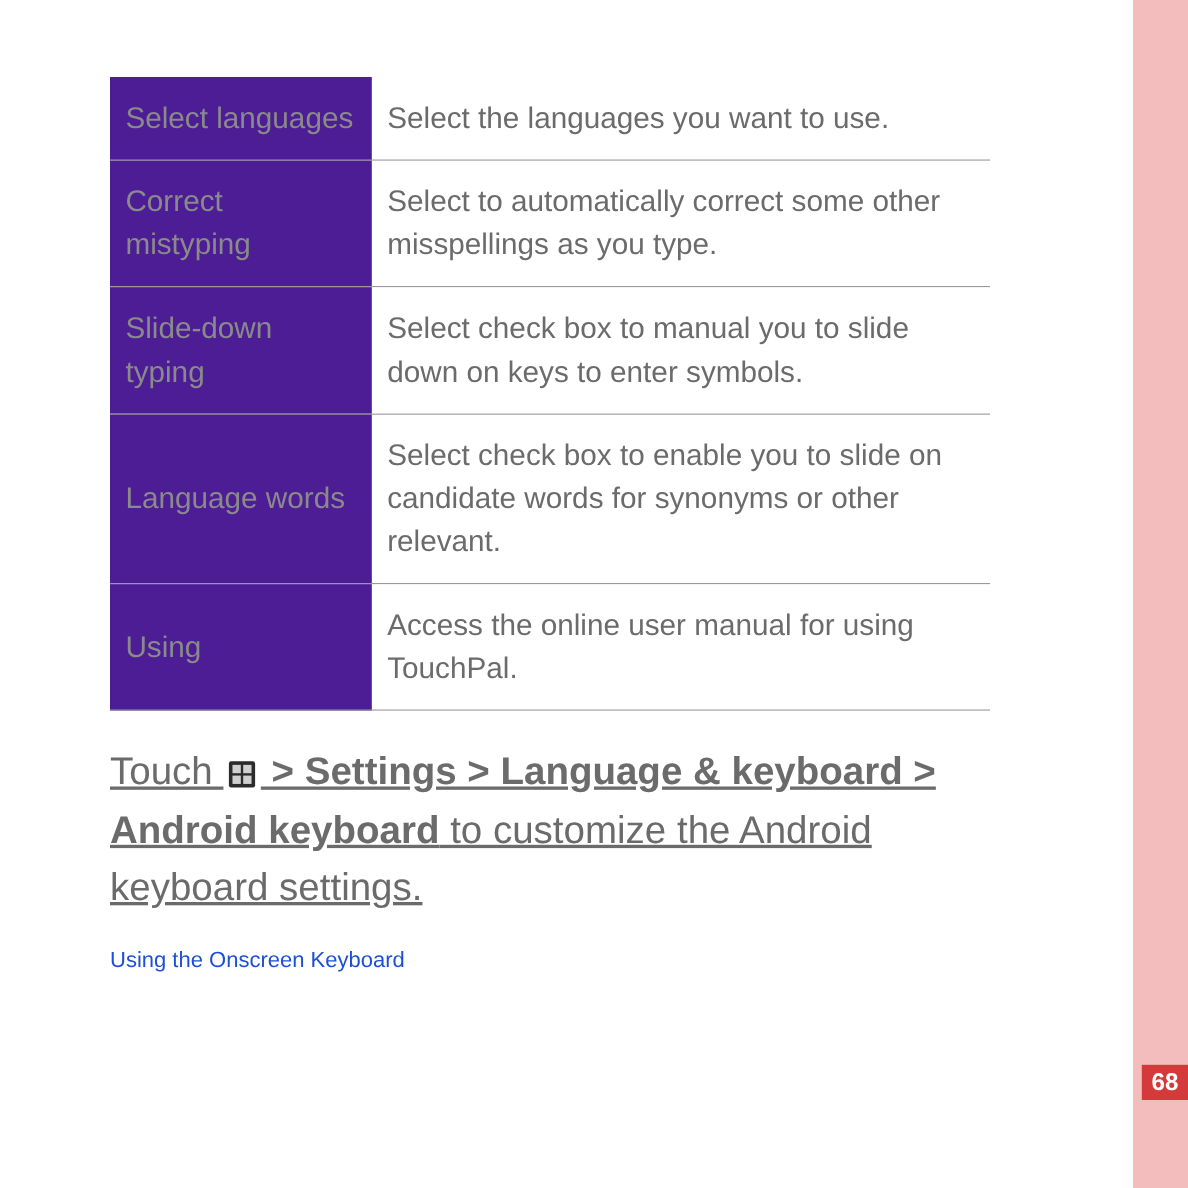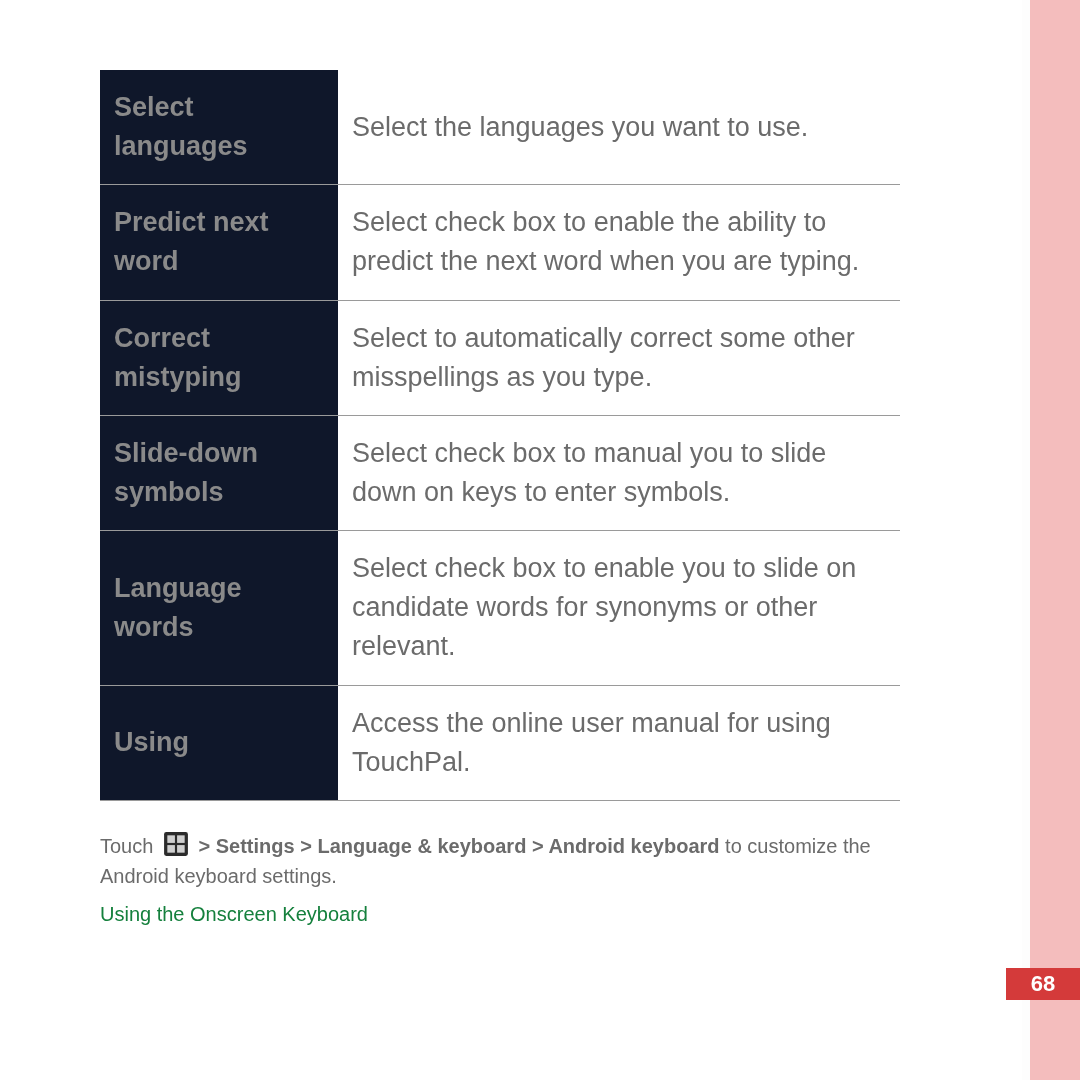--- a/index.html
+++ b/index.html
@@ -30,21 +30,21 @@
 }
 .page-num {
   position: absolute;
   right: 0;
   bottom: 80px;
   width: 42px;
   background: #d43a3a;
   color: #fff;
   font-size: 22px;
   text-align: center;
-  padding: 3px 16px;
+  padding: 3px 0;
   font-weight: bold;
 }
 .content {
   position: absolute;
   left: 100px;
   top: 70px;
   width: 870px;
 }
 .tbl {
   width: 800px;
@@ -54,76 +54,73 @@
 }
 .tbl tr {
   border-bottom: 1px solid #9a9a9a;
 }
 .tbl td {
   vertical-align: middle;
   padding: 18px 14px;
 }
 .tbl td.label {
   width: 210px;
-  background: #0f172a;
+  background: #4c1d95;
   color: #8a8a8a;
-  font-weight: bold;
+  font-weight: normal;
 }
 .tbl td.desc {
   color: #6b6b6b;
   margin-left: 32px;
 }
 .para {
   margin-top: 30px;
-  font-size: 20px;
+  font-size: 35px;
   line-height: 1.5;
   color: #6b6b6b;
   width: 800px;
+  text-decoration: underline;
 }
 .para .bold {
   font-weight: bold;
   color: #6b6b6b;
 }
 .apps-icon {
   display: inline-block;
   width: 26px;
   height: 26px;
   vertical-align: -4px;
   margin: 0 4px;
 }
 .footer {
-  margin-top: 12px;
+  margin-top: 28px;
   font-size: 20px;
-  color: #15803d;
+  color: #1d4ed8;
 }
 </style>
 </head>
 <body>
 
 <div class="side-bar"></div>
 <div class="side-bar-thin"></div>
 <div class="page-num">68</div>
 
 <div class="content">
   <table class="tbl">
     <tbody>
       <tr>
         <td class="label">Select languages</td>
         <td class="desc">Select the languages you want to use.</td>
       </tr>
       <tr>
-        <td class="label">Predict next word</td>
-        <td class="desc">Select check box to enable the ability to predict the next word when you are typing.</td>
-      </tr>
-      <tr>
         <td class="label">Correct mistyping</td>
         <td class="desc">Select to automatically correct some other misspellings as you type.</td>
       </tr>
       <tr>
-        <td class="label">Slide-down symbols</td>
+        <td class="label">Slide-down typing</td>
         <td class="desc">Select check box to manual you to slide down on keys to enter symbols.</td>
       </tr>
       <tr>
         <td class="label">Language words</td>
         <td class="desc">Select check box to enable you to slide on candidate words for synonyms or other relevant.</td>
       </tr>
       <tr>
         <td class="label">Using</td>
         <td class="desc">Access the online user manual for using TouchPal.</td>
       </tr>

